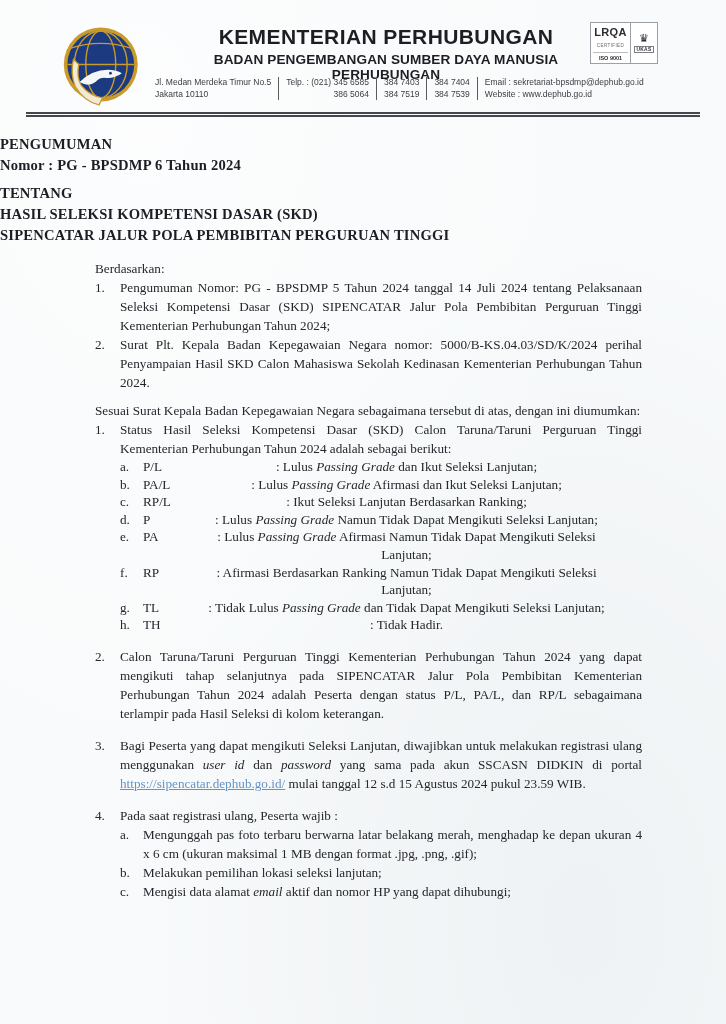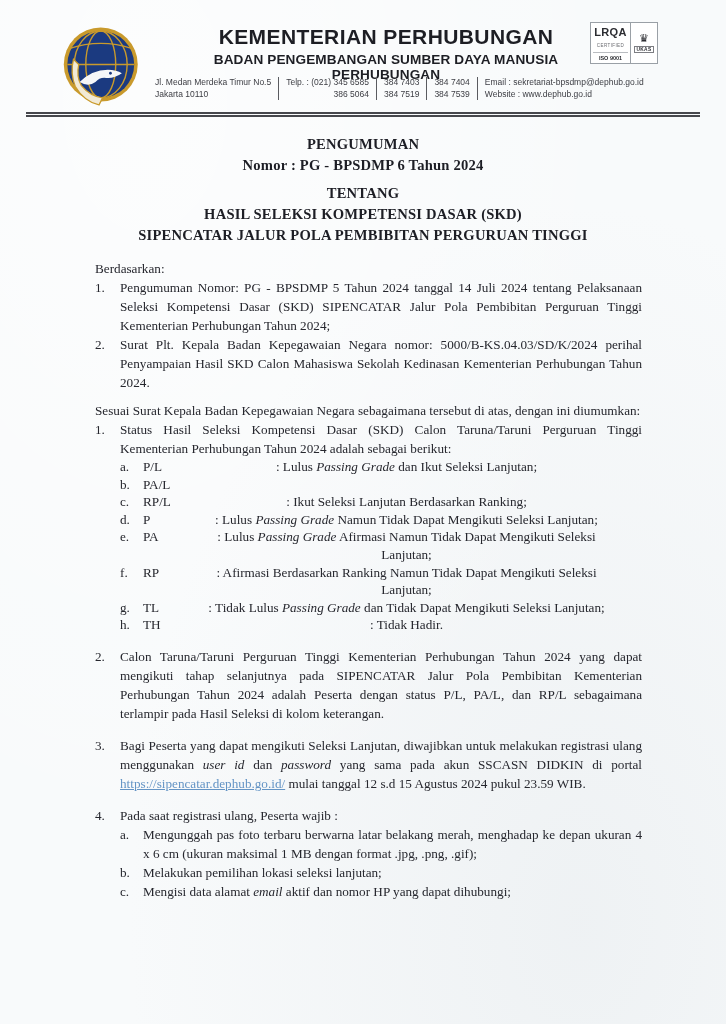--- a/index.html
+++ b/index.html
@@ -32,21 +32,21 @@
   .cert-left { flex:1; border-right:1px solid #9aa0a6; display:flex; flex-direction:column; align-items:center; justify-content:space-between; padding:3px 2px 2px; }
   .cert-lrqa { font-size:11px; font-weight:bold; color:#2b2c31; letter-spacing:.3px; }
   .cert-certified { font-size:4.5px; color:#6a6b70; letter-spacing:.4px; }
   .cert-iso { font-size:5.5px; font-weight:bold; color:#2b2c31; border-top:1px solid #b9bcc0; width:100%; text-align:center; padding-top:2px; }
   .cert-right { width:26px; display:flex; flex-direction:column; align-items:center; justify-content:center; gap:1px; }
   .crown { font-size:11px; line-height:12px; color:#2b2c31; font-family:"DejaVu Sans",sans-serif; }
   .cert-ukas { font-size:4.8px; font-weight:bold; color:#2b2c31; border:.5px solid #7c7d82; padding:0 2px; letter-spacing:.3px; }
   
   .double-rule { margin:2px 26px 0 26px; height:5px; border-top:2.5px solid #46474c; border-bottom:2px solid #46474c; }
   
-  .title-block { margin-top:17px; text-align:center; font-weight:bold; font-size:14.6px; line-height:21px; color:#1d1e25; letter-spacing:.2px; }
+  .title-block { margin-top:17px; text-align:left; font-weight:bold; font-size:14.6px; line-height:21px; color:#1d1e25; letter-spacing:.2px; }
   .title-gap { height:7px; }
   
   .body { margin:13px 84px 0 95px; font-size:13.2px; line-height:19px; color:#26272e; }
   .para { text-align:justify; }
   .num-row { display:flex; margin-top:0; }
   .num { width:25px; flex-shrink:0; }
   .num-body { flex:1; text-align:justify; }
   .mt-s { margin-top:9px; }
   .mt-m { margin-top:13px; }
   .code-row { display:flex; margin-left:25px; line-height:17.6px; }
@@ -148,20 +148,21 @@
     </div>
 
     <div class="code-row">
       <div class="sub-letter">a.</div>
       <div class="code">P/L</div>
       <div class="code-desc"><span>: Lulus </span><i>Passing Grade</i><span> dan Ikut Seleksi Lanjutan;</span></div>
     </div>
     <div class="code-row">
       <div class="sub-letter">b.</div>
       <div class="code">PA/L</div>
+      <div class="code-desc"><span>: Lulus </span><i>Passing Grade</i><span> Afirmasi dan Ikut Seleksi Lanjutan;</span></div>
     </div>
     <div class="code-row">
       <div class="sub-letter">c.</div>
       <div class="code">RP/L</div>
       <div class="code-desc"><span>: Ikut Seleksi Lanjutan Berdasarkan Ranking;</span></div>
     </div>
     <div class="code-row">
       <div class="sub-letter">d.</div>
       <div class="code">P</div>
       <div class="code-desc"><span>: Lulus </span><i>Passing Grade</i><span> Namun Tidak Dapat Mengikuti Seleksi Lanjutan;</span></div>

